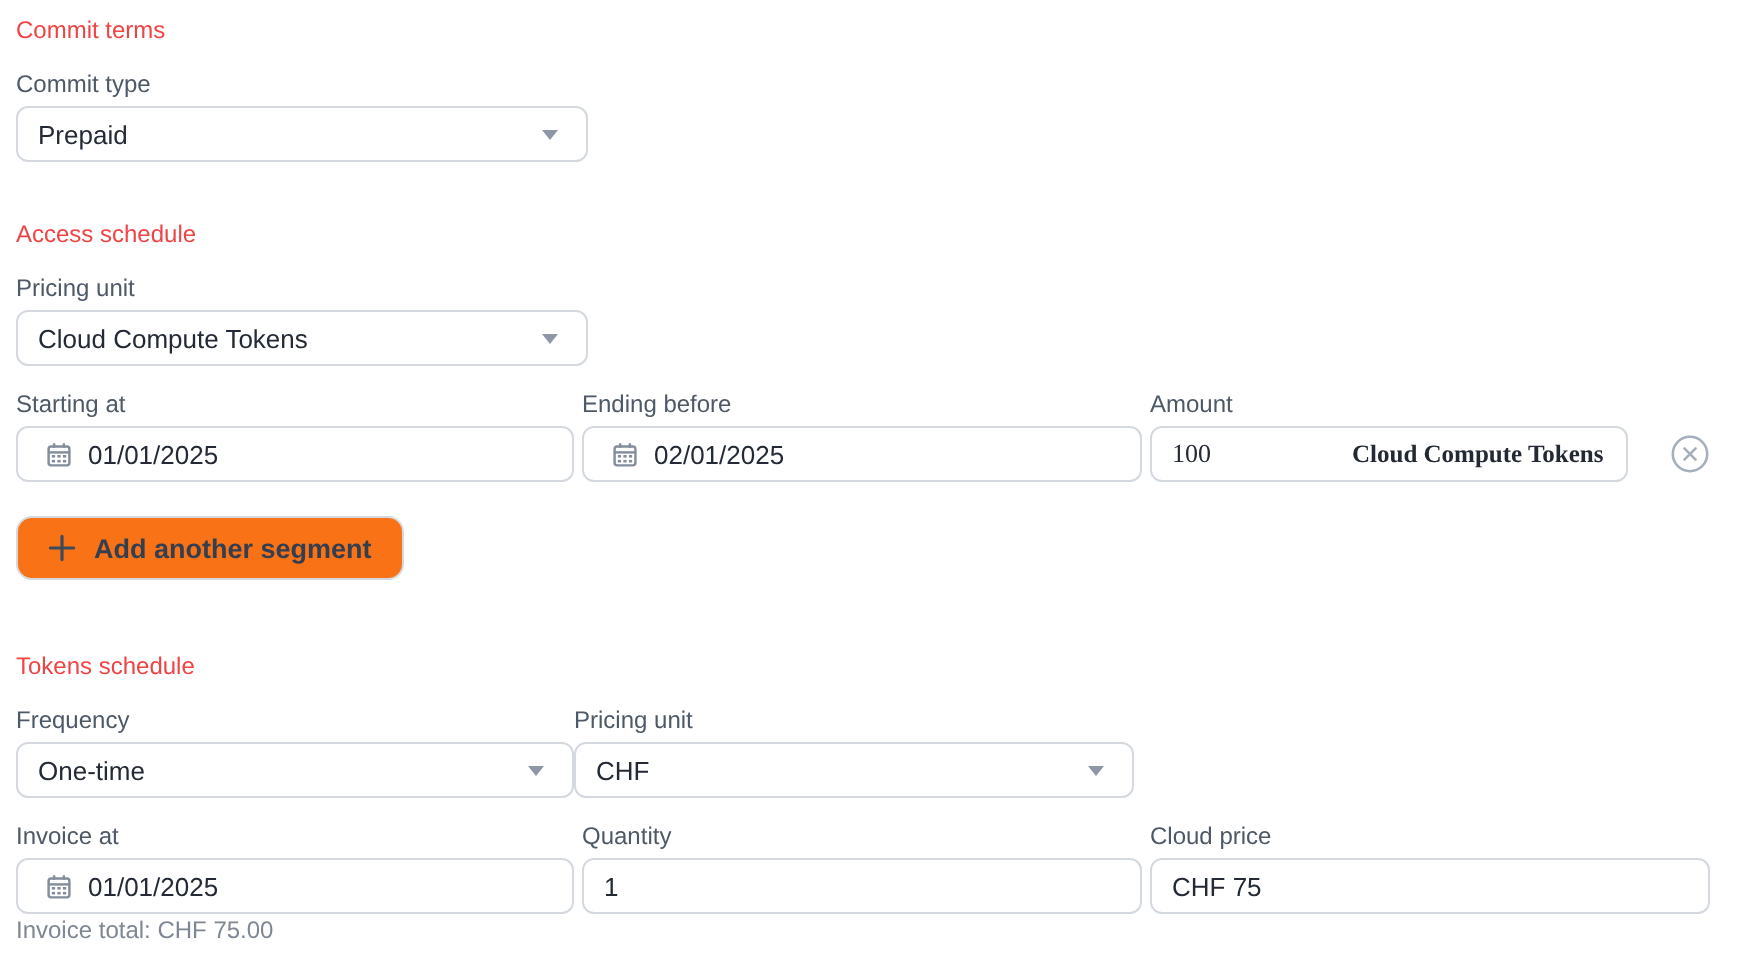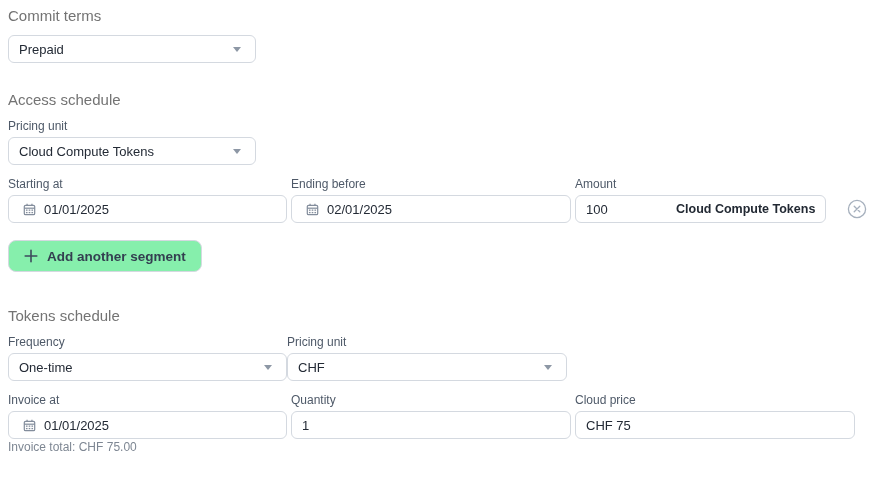--- a/index.html
+++ b/index.html
@@ -6,23 +6,23 @@
   html, body { background: #ffffff; }
   body {
     width: 879px;
     height: 487px;
     font-family: "Liberation Sans", "DejaVu Sans", sans-serif;
     padding: 7px 8px 0 8px;
     color: #232a35;
     overflow: hidden;
   }
   .section-heading {
-    font-size: 15px;
+    font-size: 12px;
     font-weight: 500;
-    color: #737373;
+    color: #ef4444;
     line-height: 17px;
     margin-bottom: 11px;
   }
   .field-label {
     font-size: 12px;
     font-weight: 500;
     color: #4e5968;
     line-height: 15px;
     margin-bottom: 3px;
   }
@@ -49,44 +49,44 @@
   .select-box { justify-content: space-between; cursor: pointer; }
   .select-box .caret {
     width: 0; height: 0;
     border-left: 4.5px solid transparent;
     border-right: 4.5px solid transparent;
     border-top: 5px solid #8d97a5;
     margin-right: 4px;
   }
   .date-box { gap: 8px; padding-left: 14px; }
   .date-box svg { flex: 0 0 auto; display: block; }
-  .w-full { width: 248px; }
+  .w-full { width: 286px; }
   .amount-cell { display: flex; align-items: center; }
-  .amount-box { width: 276px; justify-content: center; }
+  .amount-box { width: 276px; justify-content: flex-start; font-family: Liberation Serif, serif; }
   .amount-suffix { font-weight: 600; font-size: 12.5px; color: #222933; white-space: nowrap; }
   .text-input {
     border: none; outline: none; background: transparent;
     font-family: inherit; font-size: 13px; color: #232a35;
     width: 100%; padding: 0;
   }
   .remove-btn {
     margin-left: 21px;
     width: 20px; height: 20px;
     background: transparent; border: none; cursor: pointer;
     display: flex; align-items: center; justify-content: center;
     padding: 0;
   }
   .add-btn {
     margin-top: 17px;
     height: 32px;
     display: inline-flex;
     align-items: center;
     gap: 9px;
     padding: 0 15px;
-    background: #86efac;
+    background: #f97316;
     border: 1px solid #d4d9e0;
     border-radius: 8px;
     cursor: pointer;
     font-family: inherit;
     font-size: 13.5px;
     font-weight: 600;
     color: #333f50;
   }
   .sec-access { margin-top: 28px; }
   .seg-row { margin-top: 12px; }
@@ -98,20 +98,21 @@
     color: #7e8793;
   }
 </style>
 </head>
 <body>
 
 <section>
   <div class="section-heading">Commit terms</div>
 
   <div>
+    <div class="field-label">Commit type</div>
     <div class="field-box select-box w-full" role="combobox">
       <span>Prepaid</span>
       <span class="caret"></span>
     </div>
   </div>
 </section>
 
 <section class="sec-access">
   <div class="section-heading">Access schedule</div>
 

